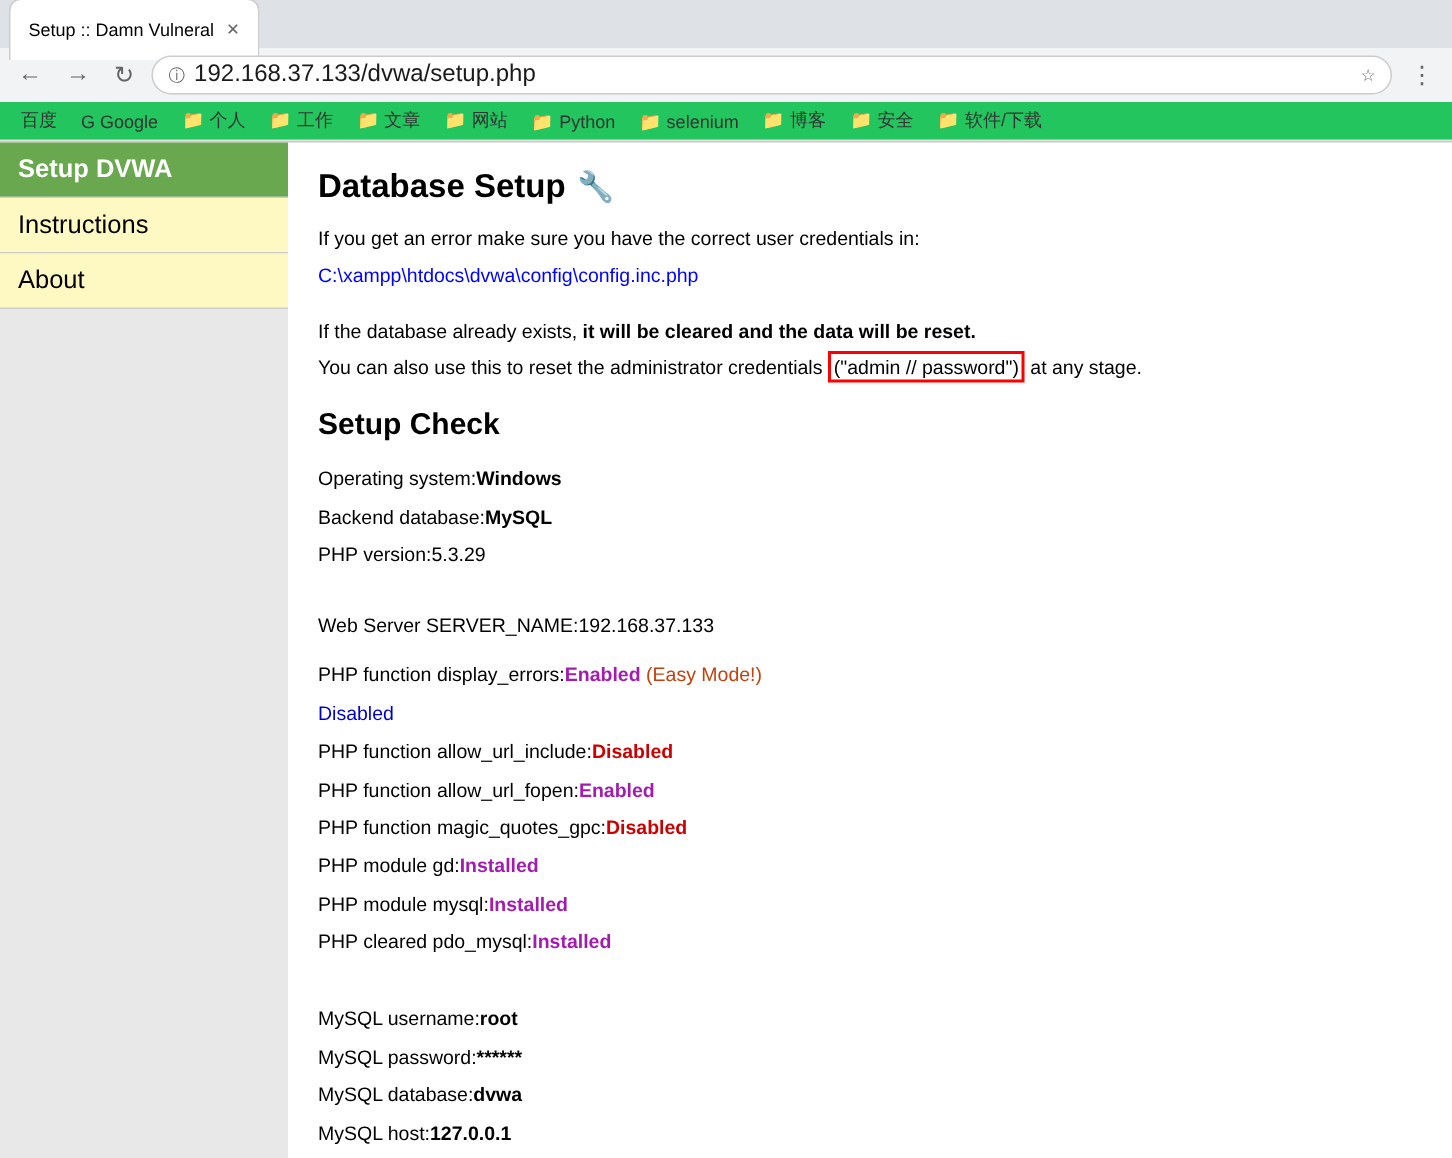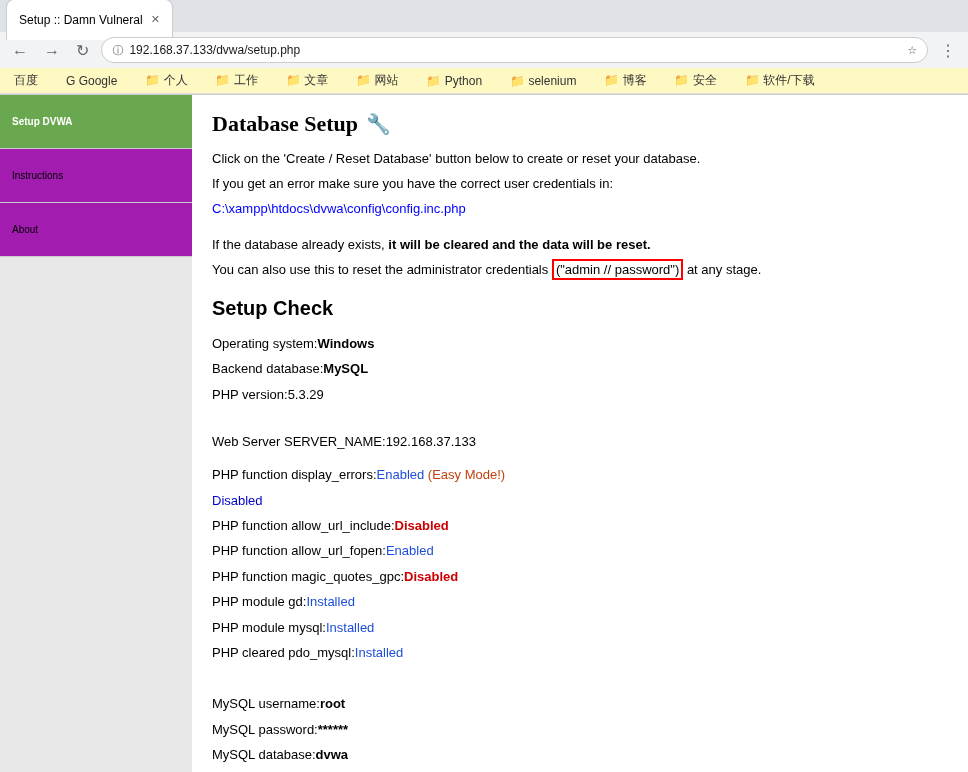--- a/index.html
+++ b/index.html
@@ -6,53 +6,53 @@
     body { font-family: Arial, sans-serif; font-size: 13px; background: #fff; color: #000; }
 
     
     .browser-chrome { background: #f1f3f4; border-bottom: 1px solid #ccc; }
     .tab-bar { display: flex; align-items: center; background: #dee1e6; padding: 6px 6px 0 6px; height: 32px; }
     .tab { background: #fff; border-radius: 8px 8px 0 0; padding: 20px 12px; font-size: 12px; display: flex; align-items: center; gap: 8px; height: 26px; border: 1px solid #ccc; border-bottom: none; }
     .tab-close { cursor: pointer; color: #666; font-size: 11px; }
     .nav-bar { display: flex; align-items: center; padding: 4px 8px; gap: 8px; background: #f1f3f4; height: 36px; }
     .nav-btn { background: none; border: none; cursor: pointer; color: #666; font-size: 16px; padding: 2px 4px; }
     .address-bar { flex: 1; display: flex; align-items: center; background: #fff; border: 1px solid #ccc; border-radius: 16px; padding: 4px 10px; gap: 6px; height: 26px; }
-    .address-url { font-size: 12px; color: #1a1a1a; flex: 1; }
+    .address-url { font-size: 16px; color: #1a1a1a; flex: 1; }
     .address-icon { color: #666; font-size: 11px; }
-    .bookmarks-bar { display: flex; align-items: center; padding: 2px 8px; gap: 16px; background: #fef9c3; border-bottom: 1px solid #e0e0e0; height: 26px; font-size: 12px; }
+    .bookmarks-bar { display: flex; align-items: center; padding: 2px 8px; gap: 4px; background: #22c55e; border-bottom: 1px solid #e0e0e0; height: 26px; font-size: 12px; }
     .bookmark-item { padding: 2px 6px; cursor: pointer; color: #333; white-space: nowrap; }
 
     
     .page-wrapper { display: flex; min-height: 680px; }
 
     
     .sidebar { width: 192px; background: #e8e8e8; flex-shrink: 0; padding-top: 0; }
-    .sidebar-item { display: block; padding: 21px 12px; font-size: 10px; cursor: pointer; border-bottom: 1px solid #ccc; text-decoration: none; }
+    .sidebar-item { display: block; padding: 8px 12px; font-size: 17px; cursor: pointer; border-bottom: 1px solid #ccc; text-decoration: none; }
     .sidebar-item.active { background: #6aa84f; color: #fff; font-weight: bold; }
-    .sidebar-item.normal { background: #a21caf; color: #000; }
+    .sidebar-item.normal { background: #fef9c3; color: #000; }
 
     
     .main-content { flex: 1; padding: 16px 20px; overflow-y: auto; }
 
     
     .page-heading { display: flex; align-items: center; gap: 8px; margin-bottom: 12px; }
-    .page-heading h1 { font-size: 22px; font-weight: bold; color: #000; font-family: Liberation Serif, serif; }
+    .page-heading h1 { font-size: 22px; font-weight: bold; color: #000; }
     .wrench-icon { font-size: 20px; }
 
     
     .info-box { margin-bottom: 16px; line-height: 1.6; }
     .info-box p { margin-bottom: 4px; }
     .config-path { color: #00f; }
     .highlight-box { border: 2px solid red; display: inline; padding: 1px 2px; }
 
     
     .setup-check h2 { font-size: 20px; font-weight: bold; margin-bottom: 12px; }
     .check-table { margin-bottom: 16px; line-height: 1.8; }
     .check-row { display: flex; flex-wrap: wrap; margin-bottom: 2px; }
-    .val-green { color: #1d4ed8; font-weight: normal; }
+    .val-green { color: #a21caf; font-weight: bold; }
     .val-green-italic { color: #c2410c; }
     .val-red { color: #cc0000; font-weight: bold; }
     .val-blue { color: #0000cc; }
 
     .section-spacer { height: 12px; }
   </style>
 </head>
 <body>
 
 <div class="browser-chrome">
@@ -103,21 +103,20 @@
   </div>
 
   <div class="main-content">
 
     <div class="page-heading">
       <h1>Database Setup</h1>
       <span class="wrench-icon">🔧</span>
     </div>
 
     <div class="info-box">
-      <p>Click on the 'Create / Reset Database' button below to create or reset your database.</p>
       <p>If you get an error make sure you have the correct user credentials in:</p>
       <p><span class="config-path">C:\xampp\htdocs\dvwa\config\config.inc.php</span></p>
     </div>
 
     <div class="info-box">
       <p>
         <span>If the database already exists, </span><strong>it will be cleared and the data will be reset.</strong>
       </p>
       <p>
         <span>You can also use this to reset the administrator credentials </span><span class="highlight-box">("admin // password")</span><span> at any stage.</span>

